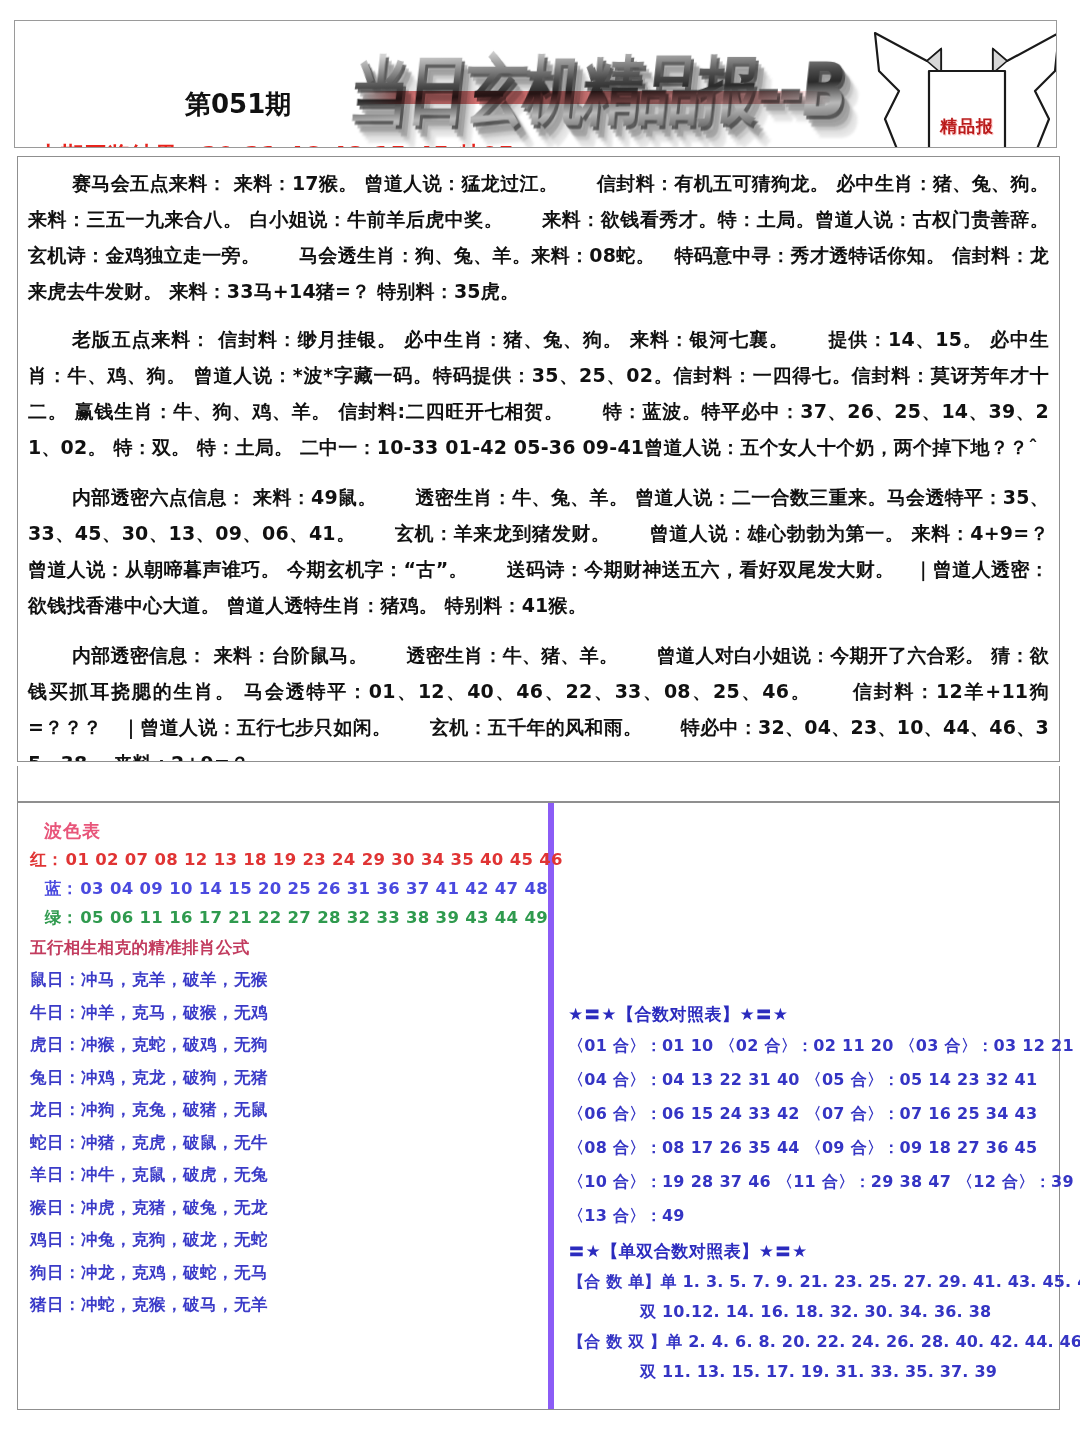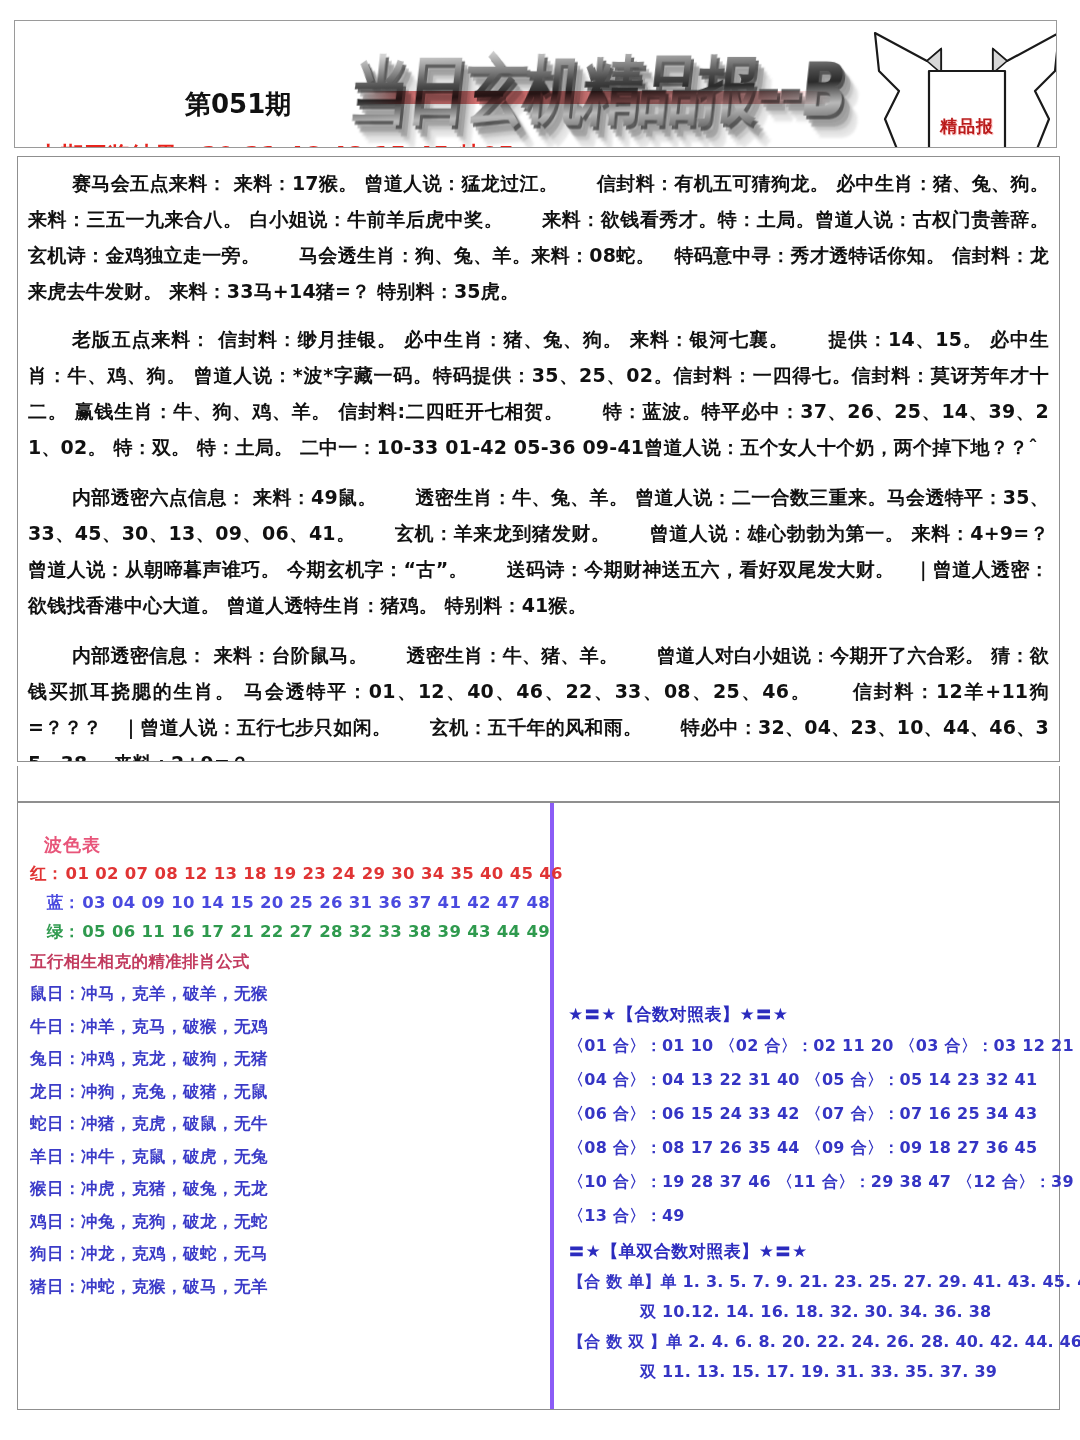--- a/index.html
+++ b/index.html
@@ -172,22 +172,22 @@
     width: 1043px;
     height: 608px;
     border: 1px solid #8f8f8f;
     box-sizing: border-box;
     background: #fff;
     display: flex;
   }
   .col-left {
     width: 536px;
     box-sizing: border-box;
-    border-right: 4px solid #8b5cf6;
-    padding: 26px 0 0 12px;
+    border-right: 6px solid #8b5cf6;
+    padding: 12px 0 0 12px;
     position: relative;
   }
   .col-right {
     flex: 1;
     box-sizing: border-box;
     padding: 10px 0 0 14px;
     position: relative;
   }
 
   .bose-title {
@@ -309,20 +309,21 @@
         <span class="wlbl">蓝：</span><span>03 04 09 10 14 15 20 25 26 31 36 37 41 42 47 48</span>
       </div>
       <div class="wave-row wave-green">
         <span class="wlbl">绿：</span><span>05 06 11 16 17 21 22 27 28 32 33 38 39 43 44 49</span>
       </div>
 
       <div class="formula-title">五行相生相克的精准排肖公式</div>
 
       <div class="zodiac-row">鼠日：冲马，克羊，破羊，无猴</div>
       <div class="zodiac-row">牛日：冲羊，克马，破猴，无鸡</div>
+      <div class="zodiac-row">虎日：冲猴，克蛇，破鸡，无狗</div>
       <div class="zodiac-row">兔日：冲鸡，克龙，破狗，无猪</div>
       <div class="zodiac-row">龙日：冲狗，克兔，破猪，无鼠</div>
       <div class="zodiac-row">蛇日：冲猪，克虎，破鼠，无牛</div>
       <div class="zodiac-row">羊日：冲牛，克鼠，破虎，无兔</div>
       <div class="zodiac-row">猴日：冲虎，克猪，破兔，无龙</div>
       <div class="zodiac-row">鸡日：冲兔，克狗，破龙，无蛇</div>
       <div class="zodiac-row">狗日：冲龙，克鸡，破蛇，无马</div>
       <div class="zodiac-row">猪日：冲蛇，克猴，破马，无羊</div>
     </div>
 

